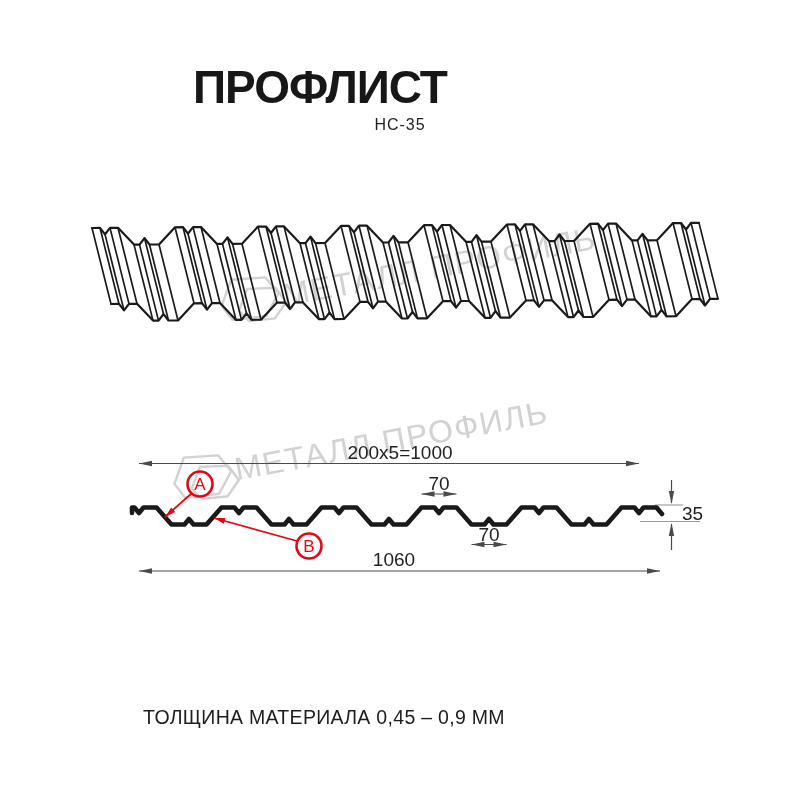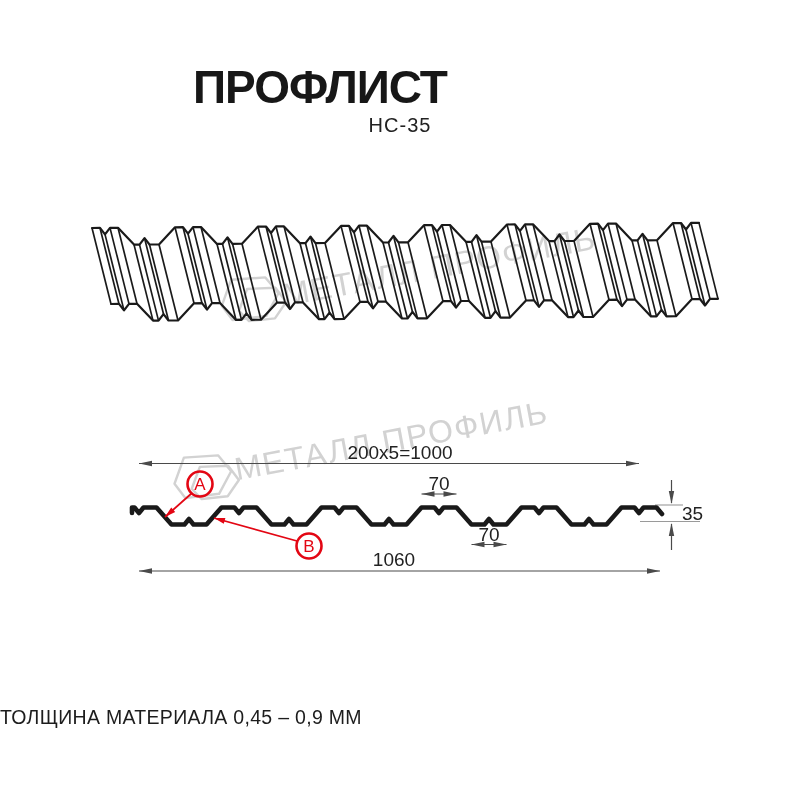--- a/index.html
+++ b/index.html
@@ -1,22 +1,22 @@
 <!DOCTYPE html>
 <html><head>
 <meta charset="utf-8">
 <style>
   html,body{margin:0;padding:0;background:#ffffff;}
   body{width:800px;height:800px;position:relative;overflow:hidden;
        font-family:"Liberation Sans",sans-serif;}
   .title{position:absolute;top:64px;left:0;width:640px;text-align:center;
          font-size:46px;font-weight:bold;letter-spacing:-1px;color:#171717;line-height:46px;}
   .subtitle{position:absolute;top:113px;left:0;width:800px;text-align:center;
-         font-size:20px;font-weight:400;letter-spacing:1px;color:#222;line-height:24px;}
-  .footer{position:absolute;top:704px;left:0;width:648px;
+         font-size:16px;font-weight:400;letter-spacing:1px;color:#222;line-height:24px;}
+  .footer{position:absolute;top:704px;left:0;width:648px;text-align:center;
          font-size:19.5px;font-weight:400;letter-spacing:0.3px;color:#1d1d1d;line-height:26px;}
   svg{position:absolute;left:0;top:0;}
   svg text{font-family:"Liberation Sans",sans-serif;}
   .dimtxt{fill:#222222;font-size:19px;}
   .dimtxt-sm{fill:#222222;font-size:19px;}
   .wmtext{fill:#d2d2d2;font-size:32px;letter-spacing:1.5px;}
   .callout-letter{fill:#e30613;font-size:17px;}
 </style>
 </head>
 <body>

